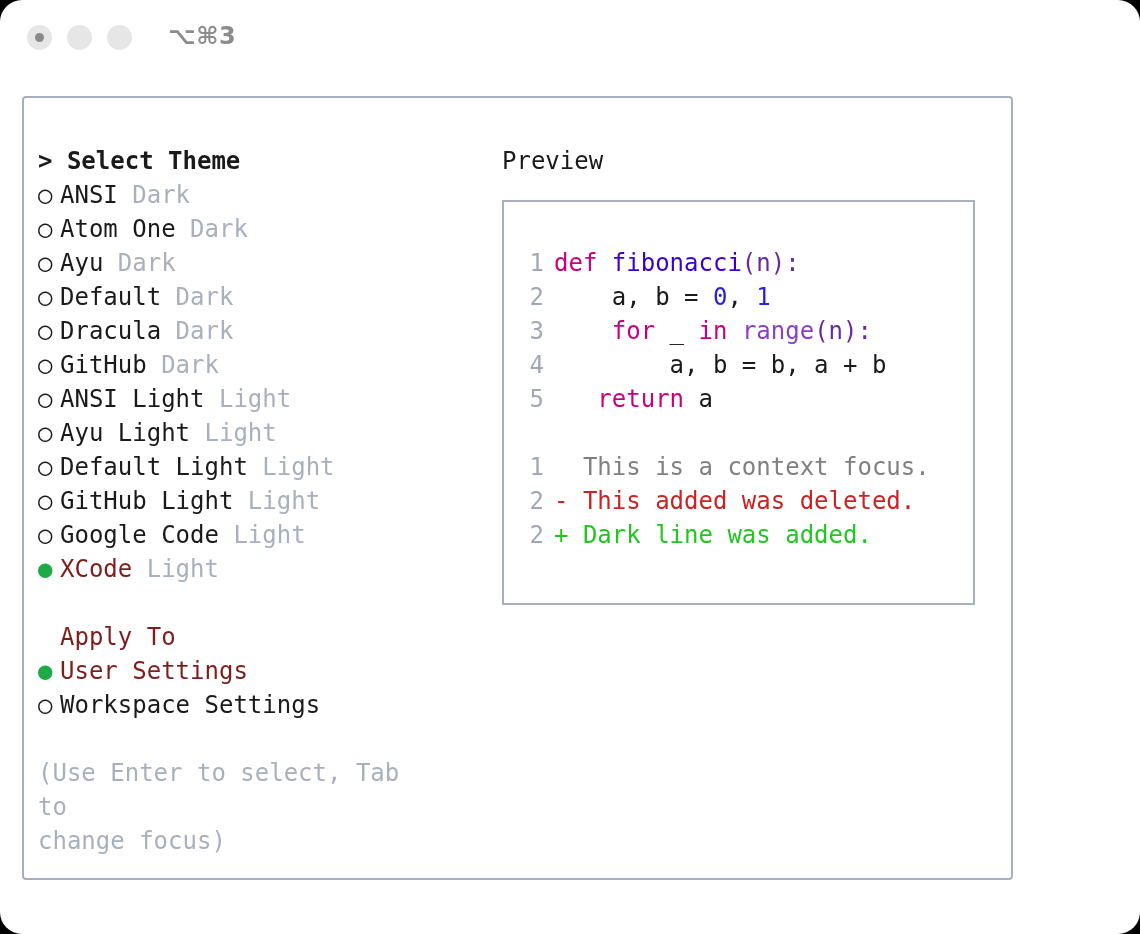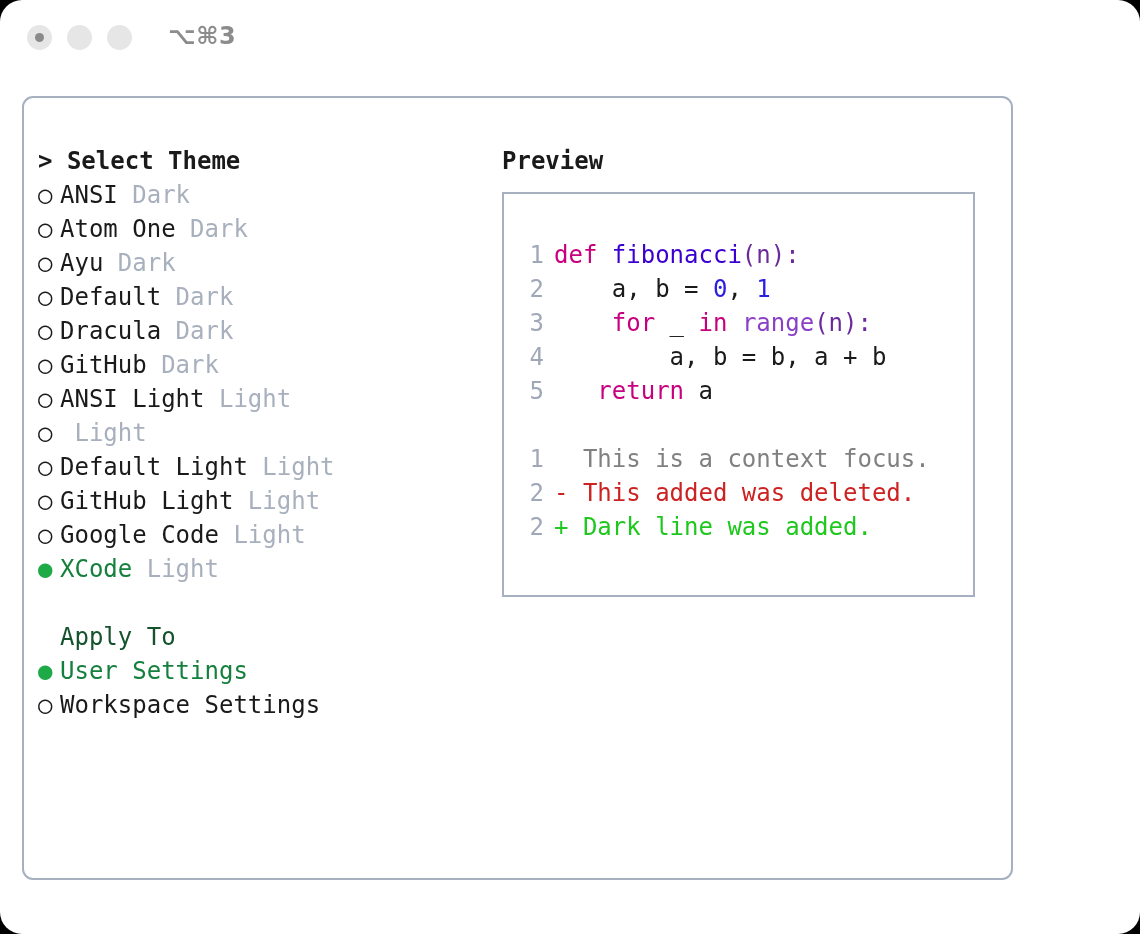--- a/index.html
+++ b/index.html
@@ -69,21 +69,21 @@
   }
 
   
   .panel {
     position: absolute;
     left: 22px;
     top: 96px;
     width: 991px;
     height: 784px;
     border: 2px solid #a6b0c0;
-    border-radius: 11px;
+    border-radius: 4px;
     box-sizing: border-box;
     background: #ffffff;
   }
 
   
   .left-col {
     position: absolute;
     left: 14px;
     top: 46px;
     width: 450px;
@@ -106,26 +106,26 @@
   }
   .bullet {
     display: inline-block;
     width: 22px;
     flex: 0 0 22px;
     color: #1a1a1a;
     font-size: 24px;
   }
   .bullet.sel { color: #1faa48; }
   .theme-name { color: #1a1a1a; }
-  .theme-row.selected .theme-name { color: #15803d; text-align: right; }
+  .theme-row.selected .theme-name { color: #7f1d1d; text-align: right; }
   .theme-kind { color: #a8b0bd; }
 
   .apply-header {
     font-size: 24px;
-    color: #14532d;
+    color: #7f1d1d;
     line-height: 34px;
     white-space: pre;
     padding-left: 22px;
   }
 
   .hint {
     margin-top: 34px;
     font-size: 24px;
     color: #a8b0bd;
     line-height: 34px;
@@ -137,27 +137,27 @@
 
   
   .right-col {
     position: absolute;
     left: 478px;
     top: 46px;
     width: 500px;
   }
   .preview-title {
     font-size: 24px;
-    font-weight: bold;
+    font-weight: normal;
     color: #1a1a1a;
     line-height: 34px;
   }
 
   .preview-box {
-    margin-top: 14px;
+    margin-top: 22px;
     width: 473px;
     height: 405px;
     border: 2px solid #a6b0c0;
     box-sizing: border-box;
     background: #ffffff;
     padding: 44px 0 0 12px;
   }
 
   .code-line {
     font-size: 24px;
@@ -207,36 +207,38 @@
       <div class="section-header"><span>&gt; </span><span>Select Theme</span></div>
 
       <div id="theme-list">
           <div class="theme-row"><span class="bullet">○</span><span class="theme-name">ANSI</span><span> </span><span class="theme-kind">Dark</span></div>
           <div class="theme-row"><span class="bullet">○</span><span class="theme-name">Atom One</span><span> </span><span class="theme-kind">Dark</span></div>
           <div class="theme-row"><span class="bullet">○</span><span class="theme-name">Ayu</span><span> </span><span class="theme-kind">Dark</span></div>
           <div class="theme-row"><span class="bullet">○</span><span class="theme-name">Default</span><span> </span><span class="theme-kind">Dark</span></div>
           <div class="theme-row"><span class="bullet">○</span><span class="theme-name">Dracula</span><span> </span><span class="theme-kind">Dark</span></div>
           <div class="theme-row"><span class="bullet">○</span><span class="theme-name">GitHub</span><span> </span><span class="theme-kind">Dark</span></div>
           <div class="theme-row"><span class="bullet">○</span><span class="theme-name">ANSI Light</span><span> </span><span class="theme-kind">Light</span></div>
-          <div class="theme-row"><span class="bullet">○</span><span> </span><span class="theme-kind">Light</span></div>
+          <div class="theme-row"><span class="bullet">○</span><span class="theme-name">Ayu Light</span><span> </span><span class="theme-kind">Light</span></div>
           <div class="theme-row"><span class="bullet">○</span><span class="theme-name">Default Light</span><span> </span><span class="theme-kind">Light</span></div>
           <div class="theme-row"><span class="bullet">○</span><span class="theme-name">GitHub Light</span><span> </span><span class="theme-kind">Light</span></div>
           <div class="theme-row"><span class="bullet">○</span><span class="theme-name">Google Code</span><span> </span><span class="theme-kind">Light</span></div>
           <div class="theme-row selected"><span class="bullet sel">●</span><span class="theme-name">XCode</span><span> </span><span class="theme-kind">Light</span></div>
         </div>
 
       <div class="spacer-lg"></div>
 
       <div class="apply-header">Apply To</div>
 
       <div id="apply-list">
           <div class="theme-row selected"><span class="bullet sel">●</span><span class="theme-name">User Settings</span></div>
           <div class="theme-row"><span class="bullet">○</span><span class="theme-name">Workspace Settings</span></div>
         </div>
 
+      <div class="hint">(Use Enter to select, Tab to
+change focus)</div>
     </div>
 
     <div class="right-col">
       <div class="preview-title">Preview</div>
 
       <div class="preview-box">
         <div id="code-block">
             <div class="code-line"><span class="ln">1</span><span class="tok-kw">def </span><span class="tok-fn">fibonacci</span><span class="tok-punc">(n):</span></div>
             <div class="code-line"><span class="ln">2</span><span class="tok-plain">    a, b = </span><span class="tok-num">0</span><span class="tok-plain">, </span><span class="tok-num">1</span></div>
             <div class="code-line"><span class="ln">3</span><span class="tok-plain">    </span><span class="tok-kw">for</span><span class="tok-plain"> _ </span><span class="tok-kw">in</span><span class="tok-plain"> </span><span class="tok-call">range</span><span class="tok-punc">(n):</span></div>

